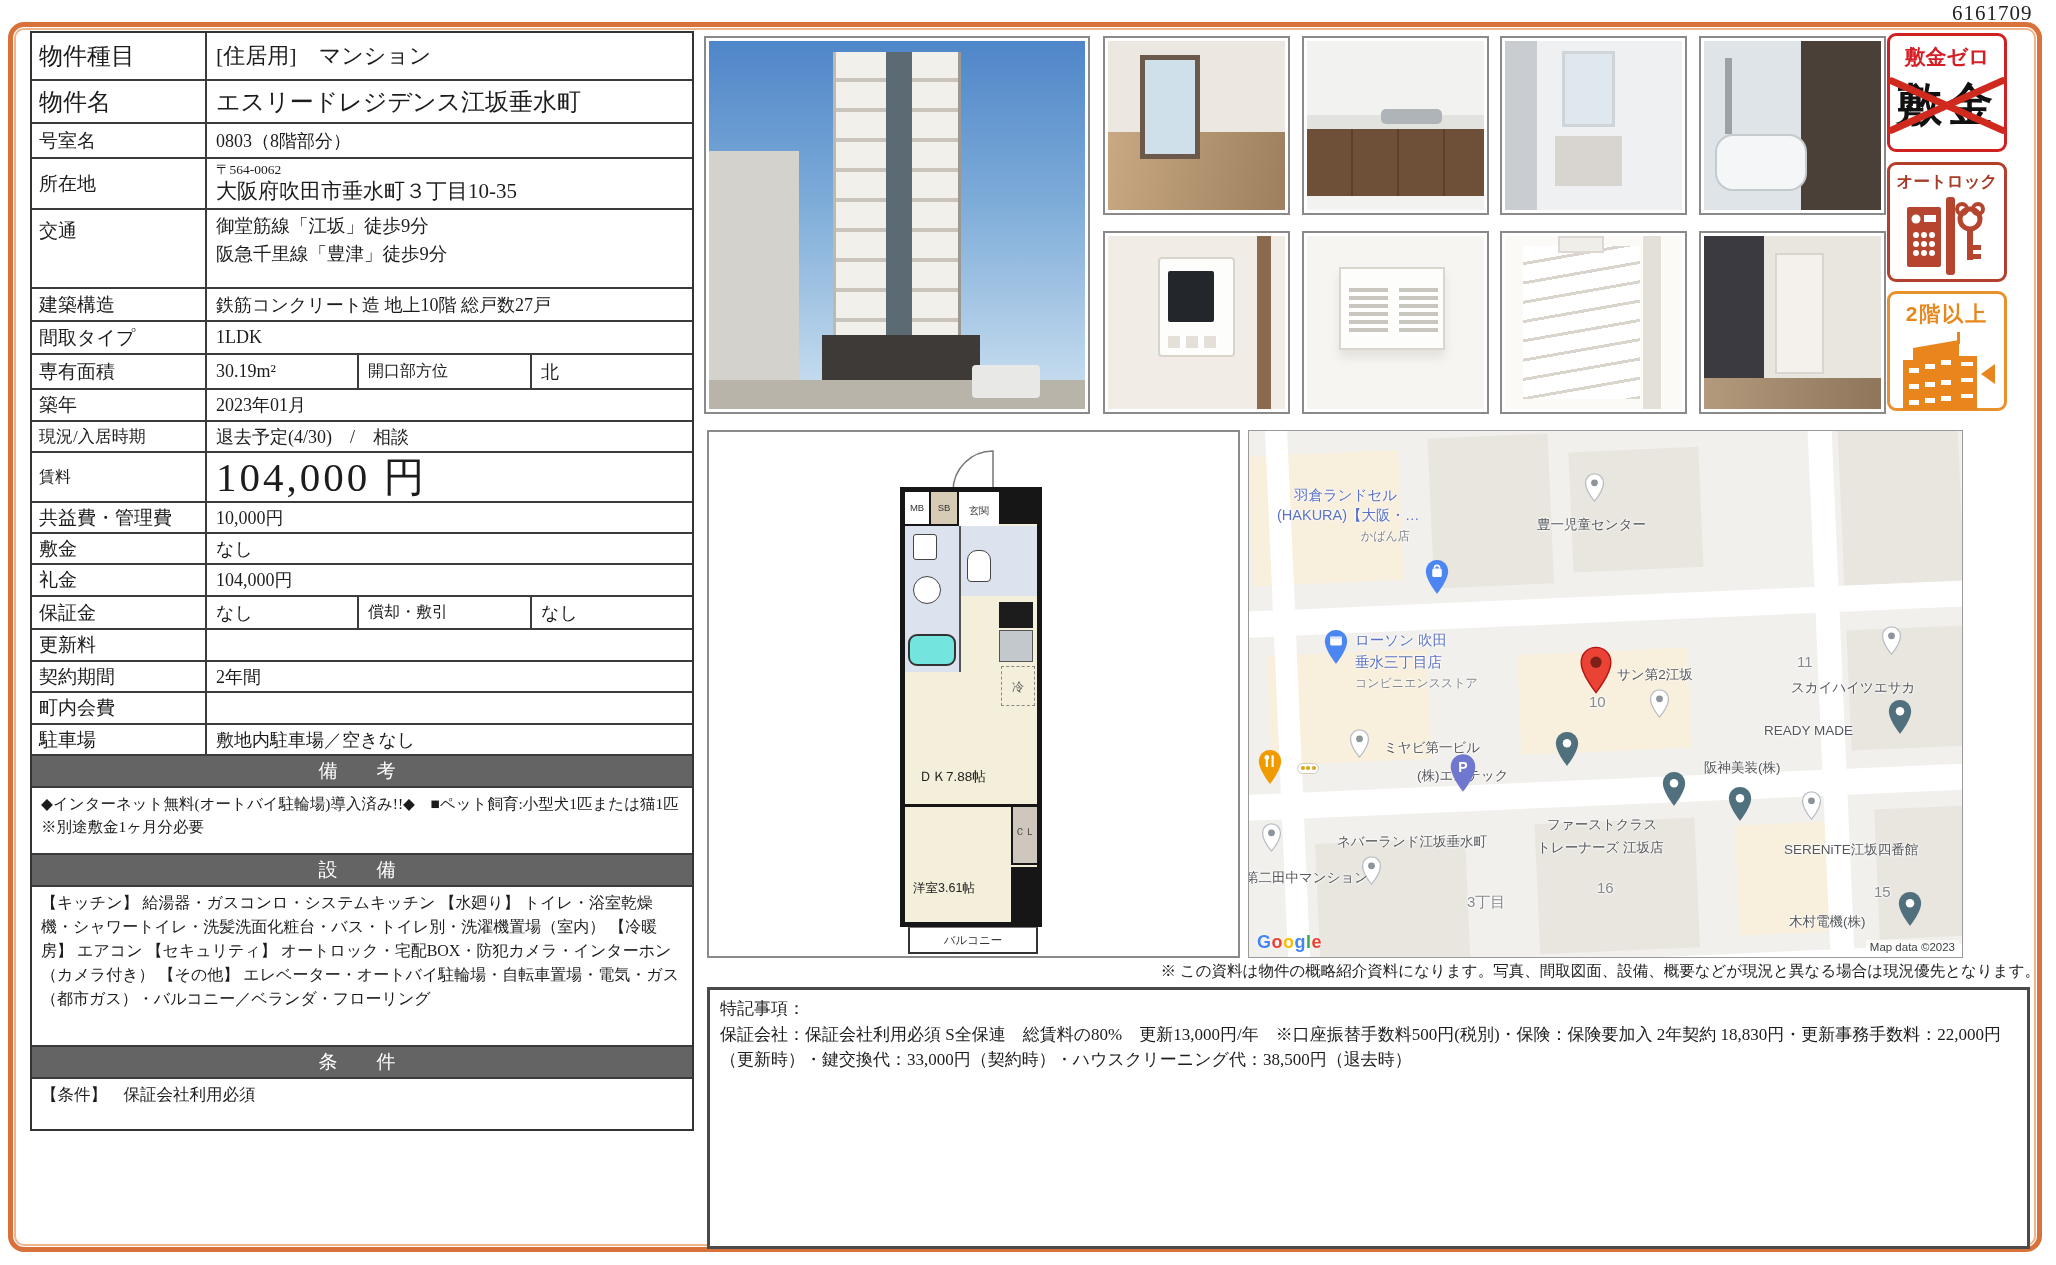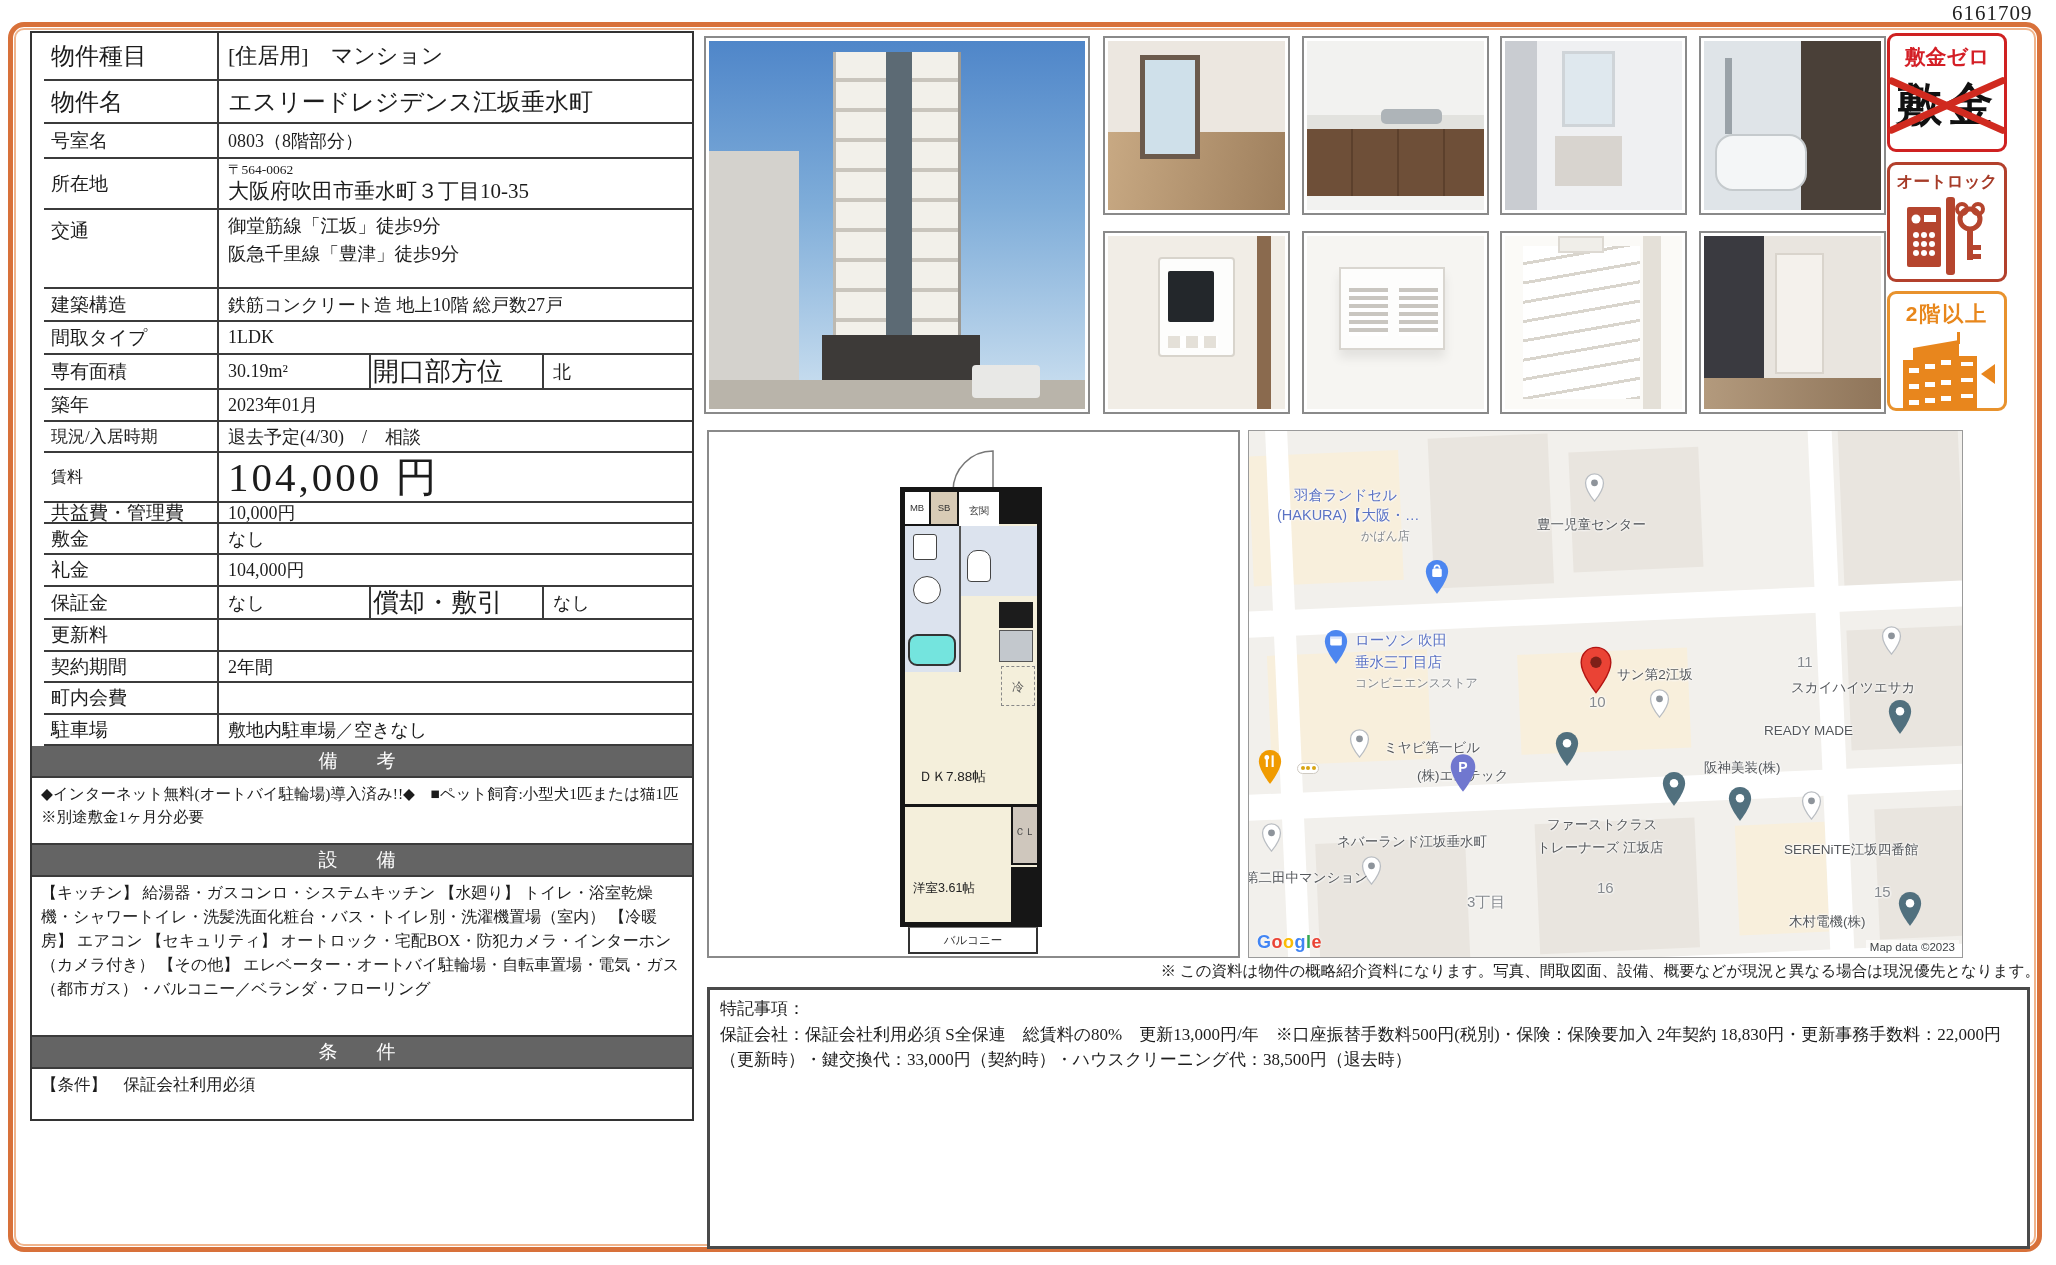--- a/index.html
+++ b/index.html
@@ -5,28 +5,28 @@
   html,body{margin:0;padding:0;background:#fff;}
   #page{position:relative;width:2056px;height:1265px;background:#fff;overflow:hidden;
         font-family:"Liberation Serif","DejaVu Serif",serif;color:#1c1c1c;}
   .abs{position:absolute;box-sizing:border-box;}
   
   #frame{left:8px;top:22px;width:2034px;height:1230px;border:5px solid #d8713a;border-radius:16px;
          box-shadow:inset 0 0 0 1px #fff, inset 0 0 0 3px #f0b48c;}
   #doc-number{top:1px;left:1952px;font-size:21px;letter-spacing:1px;color:#222;}
   
   #ptable{left:30px;top:31px;width:664px;border:2.5px solid #333;background:#fff;}
-  .trow{display:flex;border-bottom:2px solid #3b3b3b;box-sizing:border-box;margin-left:12px;}
+  .trow{display:flex;border-bottom:2px solid #3b3b3b;box-sizing:border-box;}
   .trow:last-child{border-bottom:none;}
   .lb{width:175px;flex:0 0 175px;border-right:2px solid #3b3b3b;padding:3px 7px;display:flex;align-items:center;
       font-size:19px;box-sizing:border-box;}
   .lb.big{font-size:24px;}
   .vl{flex:1;padding:3px 9px;display:flex;align-items:center;font-size:18px;box-sizing:border-box;}
   .sub-lb{width:175px;flex:0 0 175px;border-left:2px solid #3b3b3b;border-right:2px solid #3b3b3b;
-          padding:3px 2px;display:flex;align-items:center;font-size:26px;box-sizing:border-box;}
+          padding:3px 9px;display:flex;align-items:center;font-size:16px;box-sizing:border-box;}
   .sub-vl{width:164px;flex:0 0 164px;padding:3px 9px;display:flex;align-items:center;font-size:18px;box-sizing:border-box;}
   .stack{flex-direction:column;align-items:flex-start;justify-content:center;}
   .postal{font-size:13.5px;line-height:1.1;}
   .addr{font-size:21px;line-height:1.25;}
   .trline{font-size:18.5px;line-height:1.5;}
   .rent{font-size:41px;letter-spacing:3px;font-weight:500;}
   .secbar{background:#646464;color:#fff;text-align:center;font-size:19px;letter-spacing:10px;
           padding:2px 0;border-bottom:2px solid #3b3b3b;}
   .seccontent{padding:4px 9px;font-size:15.5px;line-height:1.5;border-bottom:2px solid #3b3b3b;}
   
@@ -125,21 +125,21 @@
       <div class="vl">2023年01月</div>
     </div>
     <div class="trow" style="height:31px">
       <div class="lb" style="font-size:17px">現況/入居時期</div>
       <div class="vl">退去予定(4/30)　/　相談</div>
     </div>
     <div class="trow" style="height:50px">
       <div class="lb" style="font-size:16px">賃料</div>
       <div class="vl rent">104,000 円</div>
     </div>
-    <div class="trow" style="height:21px">
+    <div class="trow" style="height:31px">
       <div class="lb">共益費・管理費</div>
       <div class="vl">10,000円</div>
     </div>
     <div class="trow" style="height:31px">
       <div class="lb">敷金</div>
       <div class="vl">なし</div>
     </div>
     <div class="trow" style="height:32px">
       <div class="lb">礼金</div>
       <div class="vl">104,000円</div>

